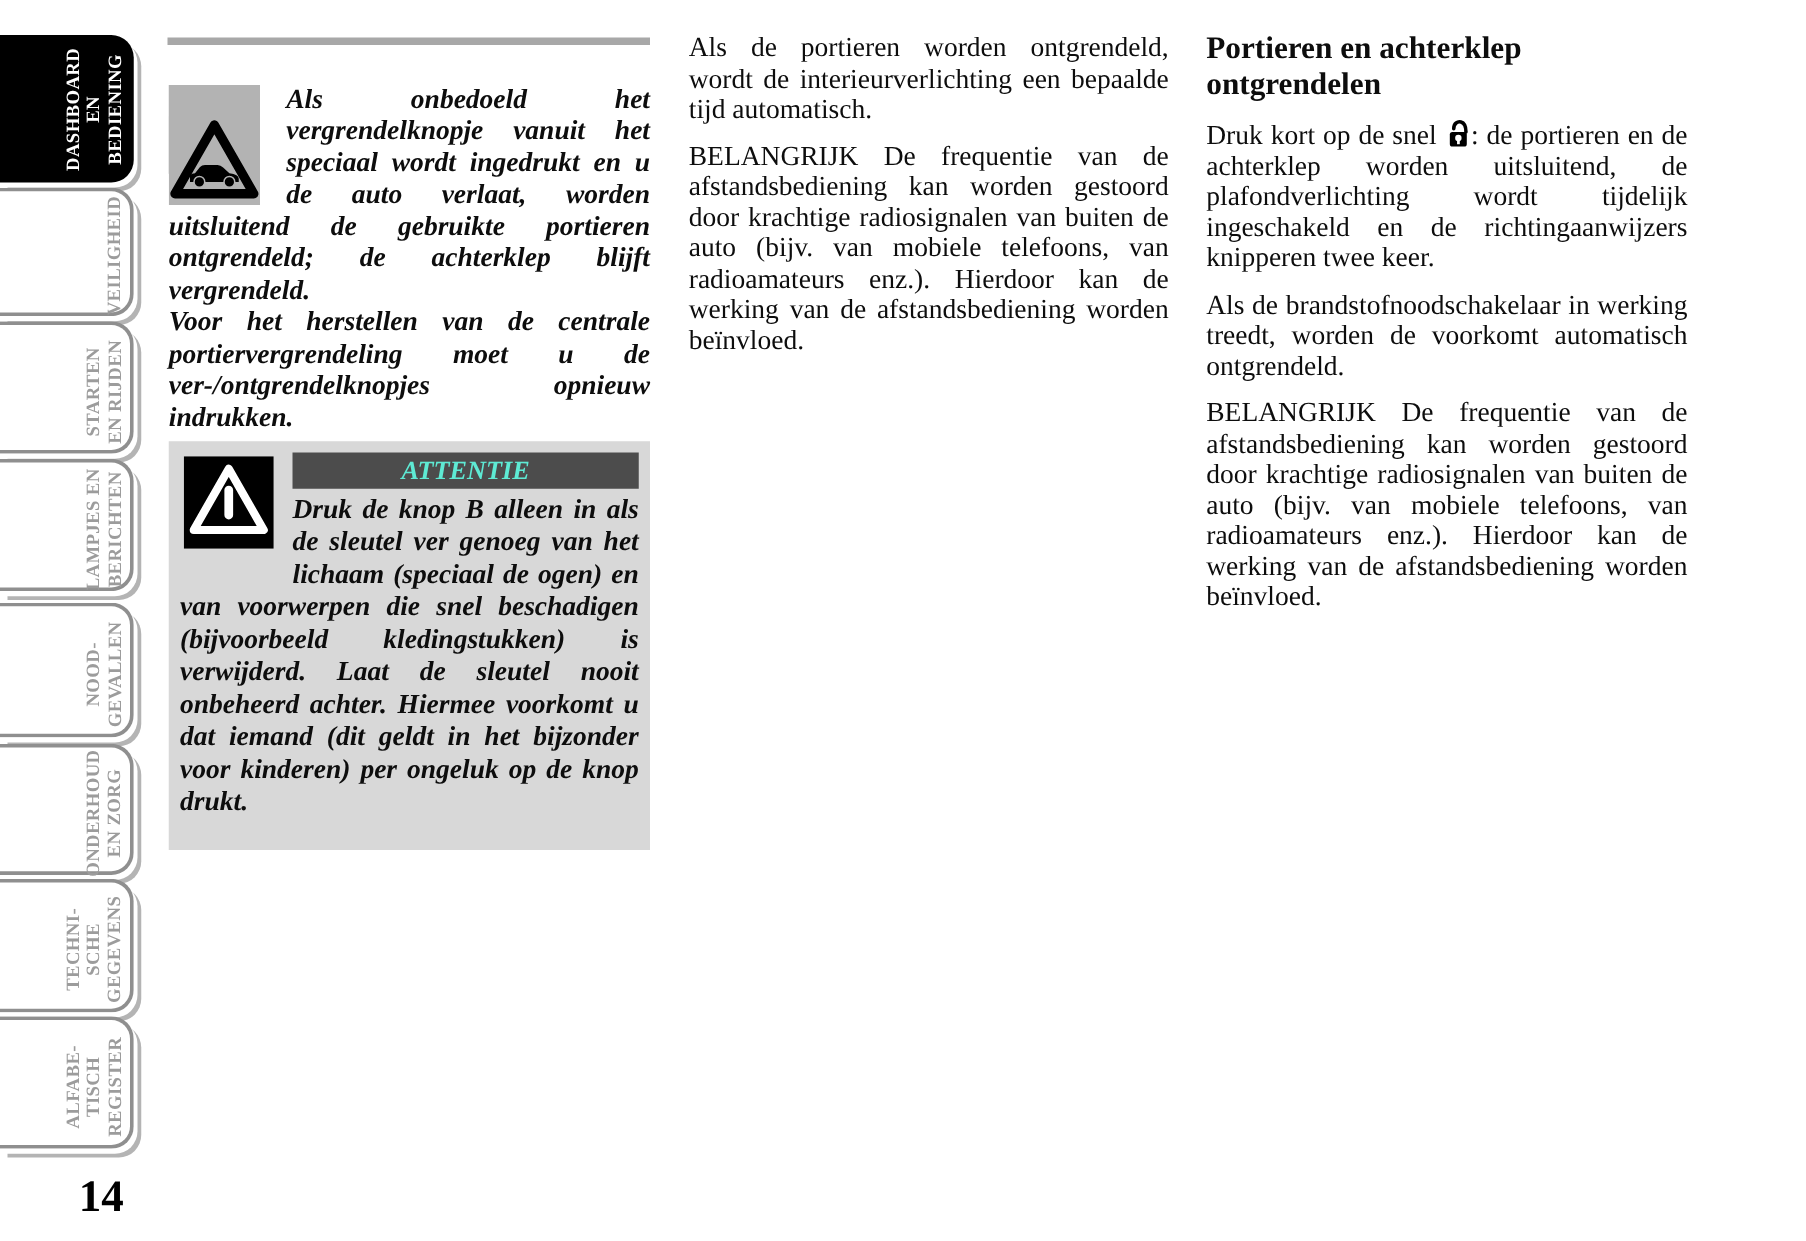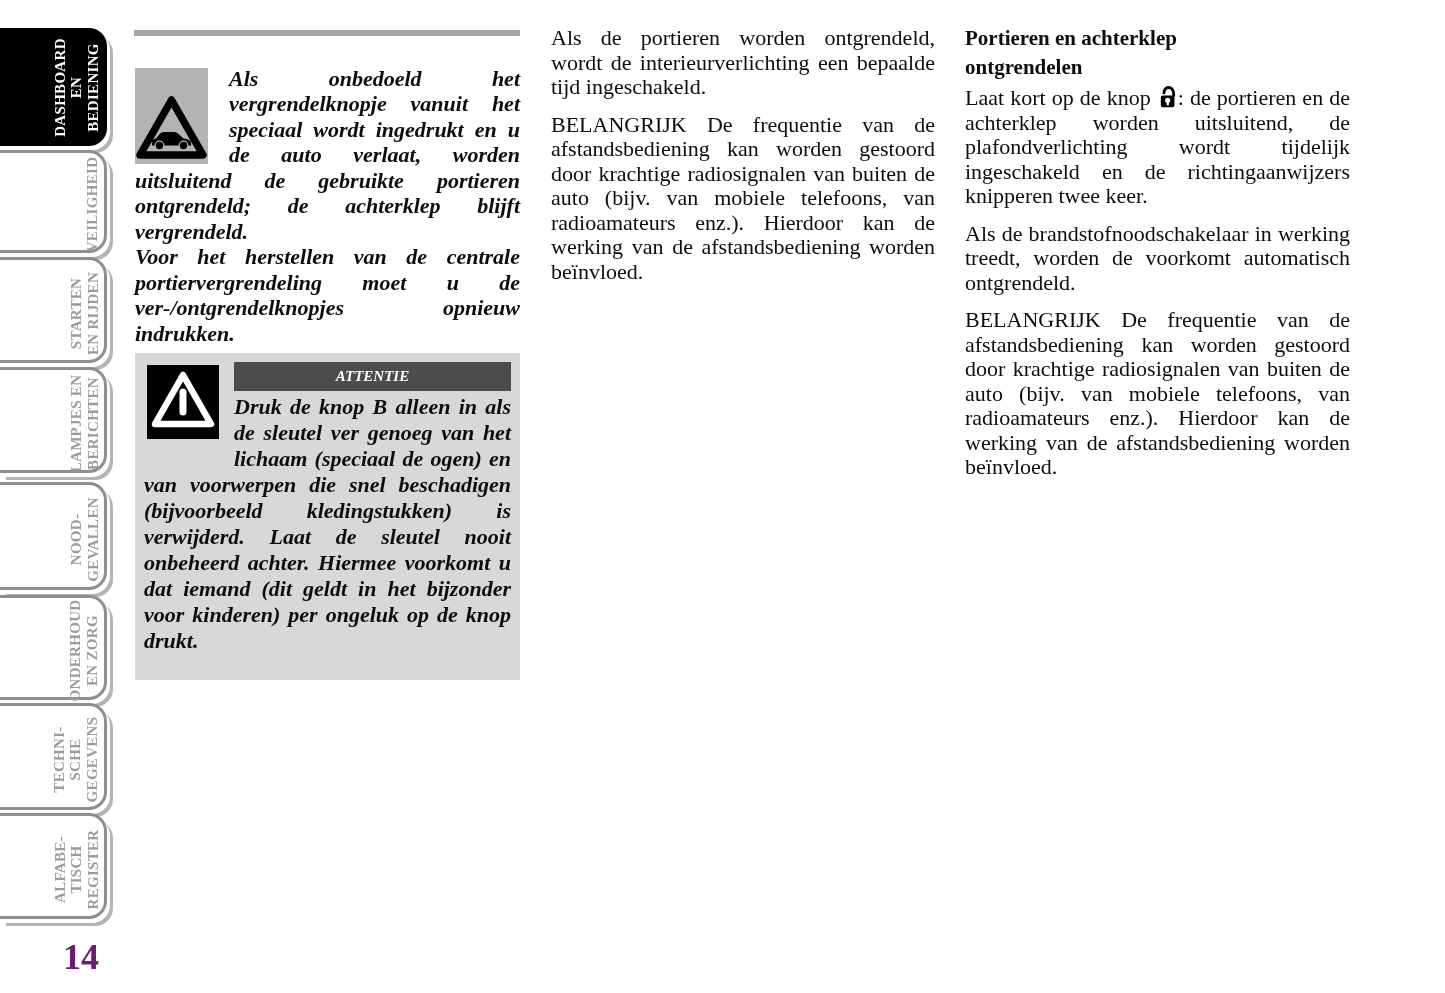--- a/index.html
+++ b/index.html
@@ -14,41 +14,41 @@
     border:3px solid #8f8f8f;border-left:none;
     box-shadow:3px 4px 0 #ffffff,6px 7px 0 #b4b4b4;
     cursor:pointer;
   }
   .tab.active{background:#000000;border:none;}
   .tab-rot{position:absolute;transform:rotate(-90deg);display:flex;flex-direction:column;
     justify-content:flex-end;align-items:center;padding-bottom:7px;box-sizing:border-box;}
   .tab-text{white-space:pre-line;text-align:center;font-weight:bold;
     font-size:15px;line-height:16.5px;letter-spacing:.3px;color:#9c9c9c;}
   .tab.active .tab-text{color:#ffffff;}
-  .page-number{position:absolute;left:63px;top:936px;font-size:36px;font-weight:bold;color:#701a75;}
+  .page-number{position:absolute;left:63px;top:936px;font-size:36px;font-weight:bold;color:#000000;}
   
   .rule{position:absolute;left:134px;top:30px;width:386px;height:6px;background:#a8a8a8;}
   .col{position:absolute;text-align:justify;}
   .col1{left:135px;top:40px;width:385px;font-weight:bold;font-style:italic;
         font-size:22px;line-height:25.5px;}
   .col2{left:551px;top:26px;width:384px;font-size:22px;line-height:24.5px;}
   .col3{left:965px;top:24px;width:385px;font-size:22px;line-height:24.5px;}
   .preline{white-space:pre-line;}
   .warn-plate{float:left;width:73px;height:71px;background:#b3b3b3;
     margin:2px 21px 26px 0;}
   
   .att-box{position:absolute;left:135px;top:353px;width:385px;min-height:327px;
     box-sizing:border-box;background:#d8d8d8;padding:9px 9px 10px 9px;
     font-weight:bold;font-style:italic;font-size:22px;line-height:26px;text-align:justify;}
   .att-icon{float:left;width:72px;height:74px;margin:3px 15px 14px 3px;}
-  .att-head{overflow:hidden;height:29px;background:#4c4c4c;color:#ffffff;
-    font-size:15px;line-height:29px;text-align:center;margin-bottom:3px;}
+  .att-head{overflow:hidden;height:29px;background:#4c4c4c;color:#5eead4;
+    font-size:21px;line-height:29px;text-align:center;margin-bottom:3px;}
   .para{margin:0 0 0 0;}
   .mt{margin-top:13px;}
-  .heading{font-weight:bold;line-height:29px;font-size:21px;text-align:left;margin-bottom:4px;}
+  .heading{font-weight:bold;line-height:29px;font-size:25px;text-align:left;margin-bottom:14px;}
   .lock-icon{display:inline-block;vertical-align:-4px;margin:0 1px;}
 </style>
 </head>
 <body>
 
 <div class="page">
 
   <div id="sidebar">
       <div class="tab active" style="top: 28px; height: 118px;">
         <div class="tab-rot" style="width: 114px; height: 107px; left: -3.5px; top: 5.5px;">
@@ -125,28 +125,28 @@
         <rect x="0" y="0" width="72" height="74" fill="#000000"></rect>
         <polygon points="36,10 64,59 8,59" fill="none" stroke="#ffffff" stroke-width="6.5" stroke-linejoin="round"></polygon>
         <line x1="36" y1="27" x2="36" y2="47" stroke="#ffffff" stroke-width="7" stroke-linecap="round"></line>
       </svg>
     </span>
     <div class="att-head">ATTENTIE</div>
     <span>Druk de knop B alleen in als de sleutel ver genoeg van het lichaam (speciaal de ogen) en van voorwerpen die snel beschadigen (bijvoorbeeld kledingstukken) is verwijderd. Laat de sleutel nooit onbeheerd achter. Hiermee voorkomt u dat iemand (dit geldt in het bijzonder voor kinderen) per ongeluk op de knop drukt.</span>
   </div>
 
   <div class="col col2">
-    <p class="para">Als de portieren worden ontgrendeld, wordt de interieurverlichting een bepaalde tijd ingeschakeld.</p>
+    <p class="para">Als de portieren worden ontgrendeld, wordt de interieurverlichting een bepaalde tijd automatisch.</p>
     <p class="para mt">BELANGRIJK De frequentie van de afstandsbediening kan worden gestoord door krachtige radiosignalen van buiten de auto (bijv. van mobiele telefoons, van radioamateurs enz.). Hierdoor kan de werking van de afstandsbediening worden beïnvloed.</p>
   </div>
 
   <div class="col col3">
     <div class="heading preline">Portieren en achterklep
 ontgrendelen</div>
-    <p class="para"><span>Laat kort op de knop </span><svg class="lock-icon" width="19" height="23" viewBox="0 0 20 24" xmlns="http://www.w3.org/2000/svg">
+    <p class="para"><span>Druk kort op de snel </span><svg class="lock-icon" width="19" height="23" viewBox="0 0 20 24" xmlns="http://www.w3.org/2000/svg">
           <path d="M6.3 7.2 C6.3 2.6 9.6 0.9 12.4 1.6 C15.4 2.4 16.6 4.8 16.6 10" fill="none" stroke="#000000" stroke-width="3" stroke-linecap="round"></path>
           <rect x="3" y="10" width="14.3" height="12.3" rx="2.2" fill="#000000"></rect>
           <circle cx="10.2" cy="15" r="2.7" fill="#ffffff"></circle>
           <rect x="9.1" y="15.5" width="2.3" height="4.8" fill="#ffffff"></rect>
         </svg><span>: de portieren en de achterklep worden uitsluitend, de plafondverlichting wordt tijdelijk ingeschakeld en de richtingaanwijzers knipperen twee keer.</span></p>
     <p class="para mt">Als de brandstofnoodschakelaar in werking treedt, worden de voorkomt automatisch ontgrendeld.</p>
     <p class="para mt">BELANGRIJK De frequentie van de afstandsbediening kan worden gestoord door krachtige radiosignalen van buiten de auto (bijv. van mobiele telefoons, van radioamateurs enz.). Hierdoor kan de werking van de afstandsbediening worden beïnvloed.</p>
   </div>
 
 </div>

